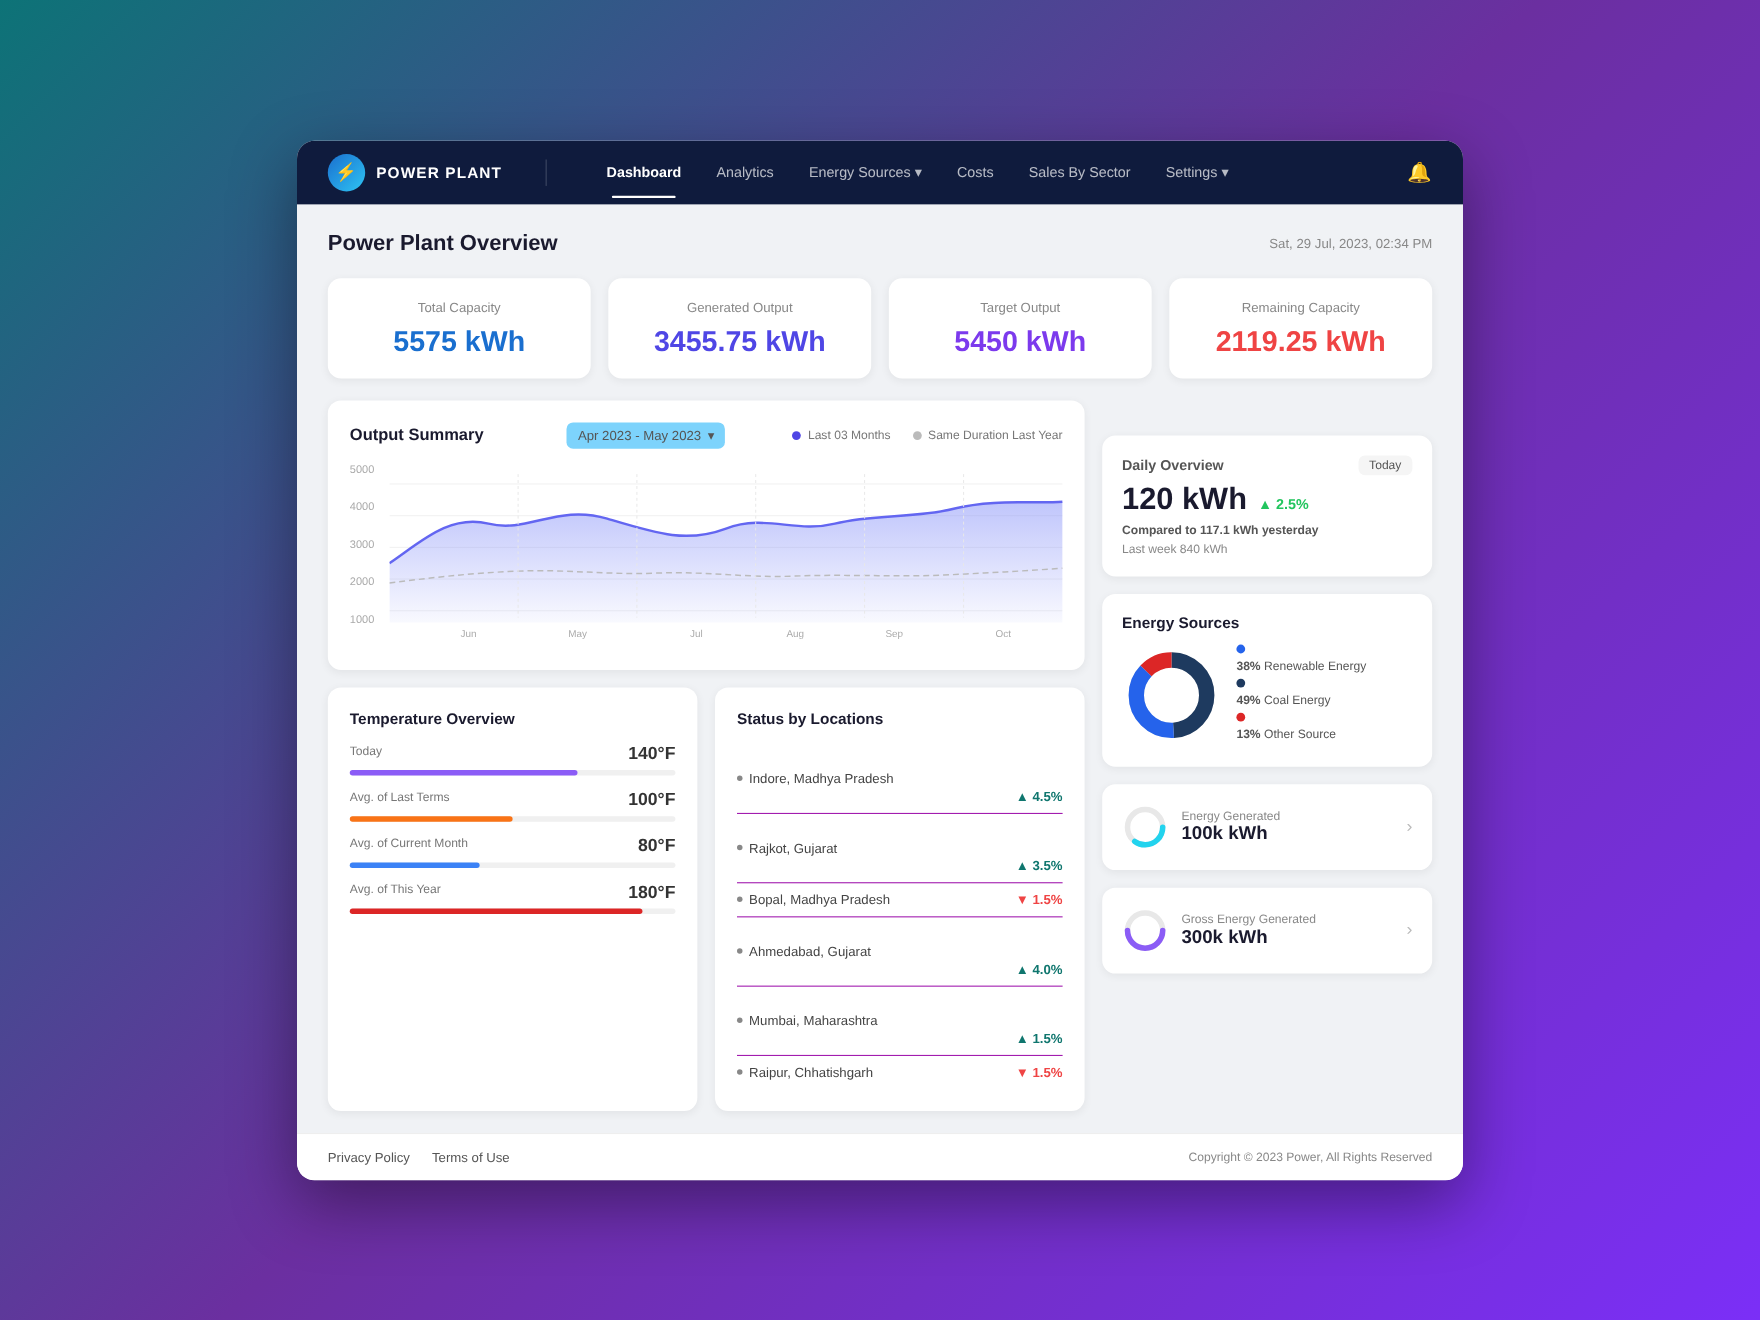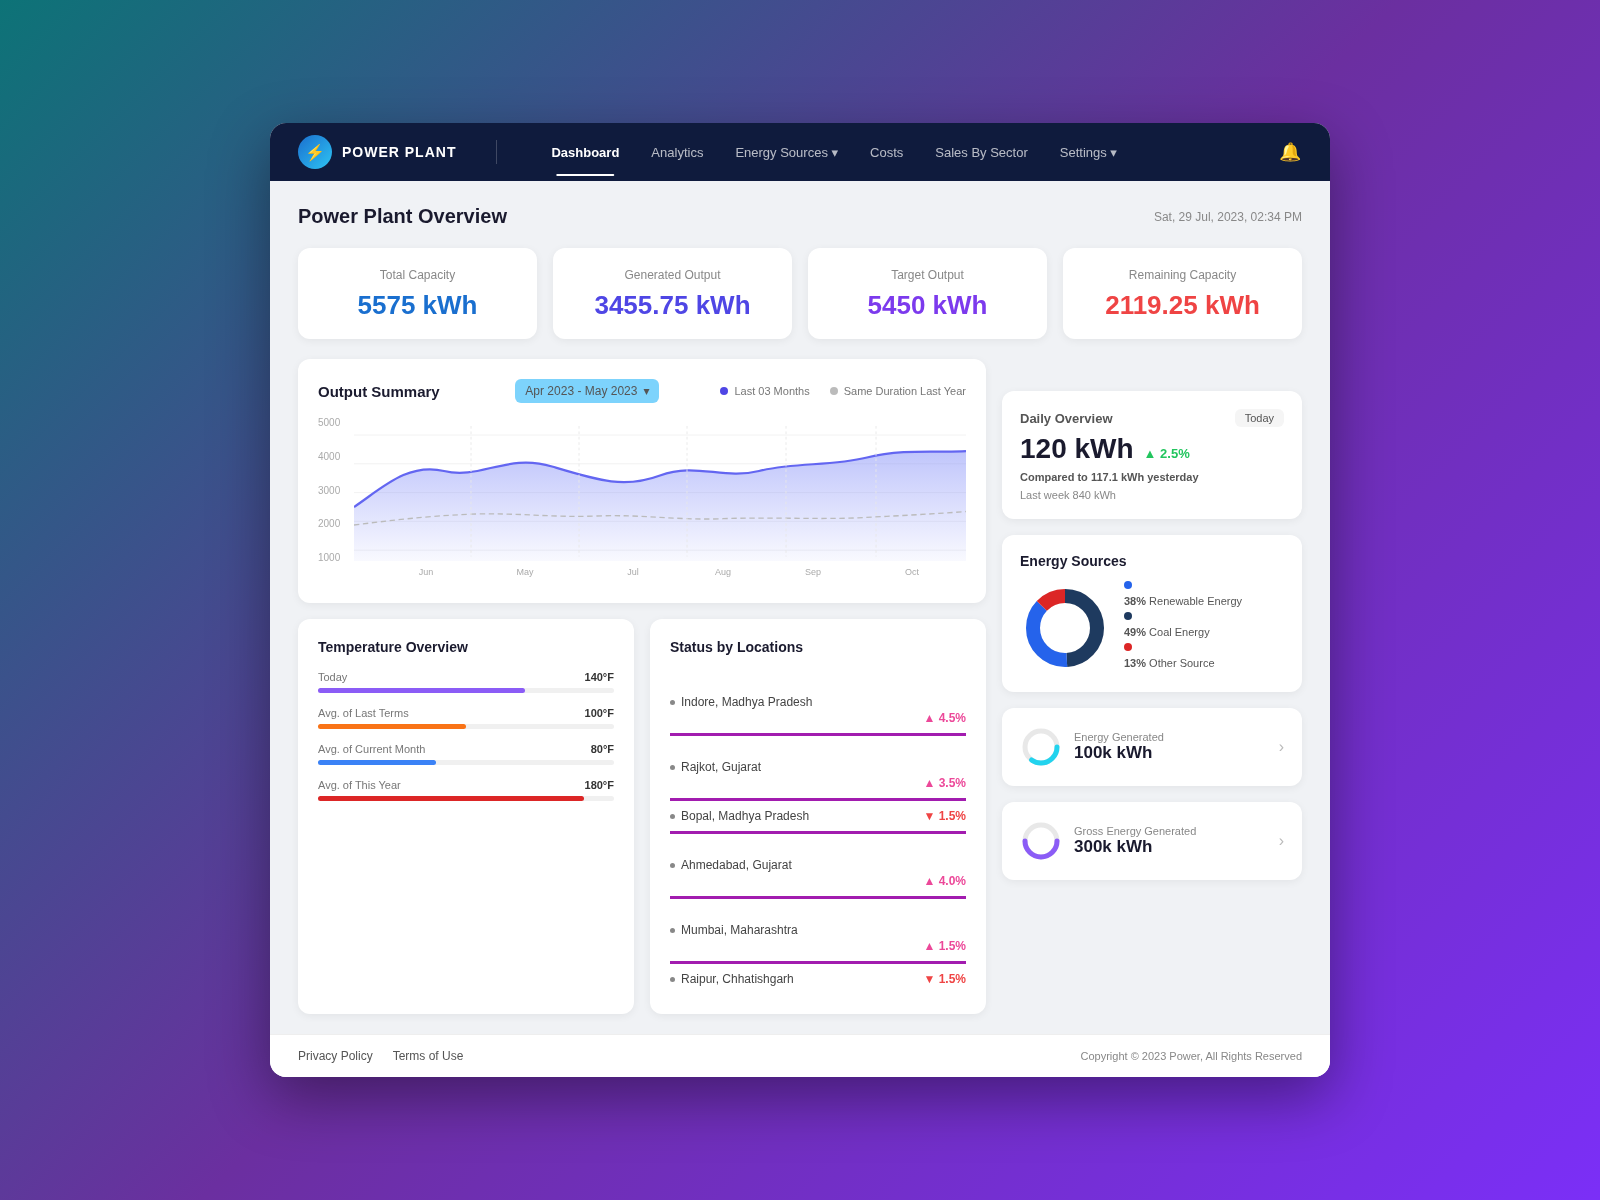--- a/index.html
+++ b/index.html
@@ -203,43 +203,43 @@
     }
     
     .temp-row {
       margin-bottom: 14px;
     }
     .temp-row-header {
       display: flex; justify-content: space-between;
       font-size: 11px; color: #777;
       margin-bottom: 5px;
     }
-    .temp-value { font-size: 11px; font-weight: 600; color: #333; }
+    .temp-value { font-size: 16px; font-weight: 600; color: #333; }
     .progress-bar-bg {
       height: 5px; background: #f0f0f0; border-radius: 3px;
     }
     .progress-bar-fill {
       height: 5px; border-radius: 3px;
     }
     
     .status-row {
       display: flex; justify-content: space-between; align-items: center;
       padding: 8px 0;
-      border-bottom: 3px solid #a21caf;
+      border-bottom: 1px solid #a21caf;
       font-size: 12px; color: #444;
     }
     .status-row:last-child { border-bottom: none; }
     .status-location {
       display: flex; align-items: center; gap: 6px;
     }
     .status-dot {
       width: 5px; height: 5px; border-radius: 50%; background: #888;
     }
     .status-change { font-weight: 600; font-size: 12px; }
-    .status-change.up { color: #ec4899; margin-top: 32px; }
+    .status-change.up { color: #0f766e; margin-top: 32px; }
     .status-change.down { color: #ef4444; }
     
     .right-column { display: flex; flex-direction: column; gap: 16px; margin-top: 32px; }
     .daily-card, .energy-src-card, .energy-gen-card, .gross-gen-card {
       background: white;
       border-radius: 12px;
       padding: 18px;
       box-shadow: 0 2px 8px rgba(0,0,0,0.06);
     }
     .daily-header {

